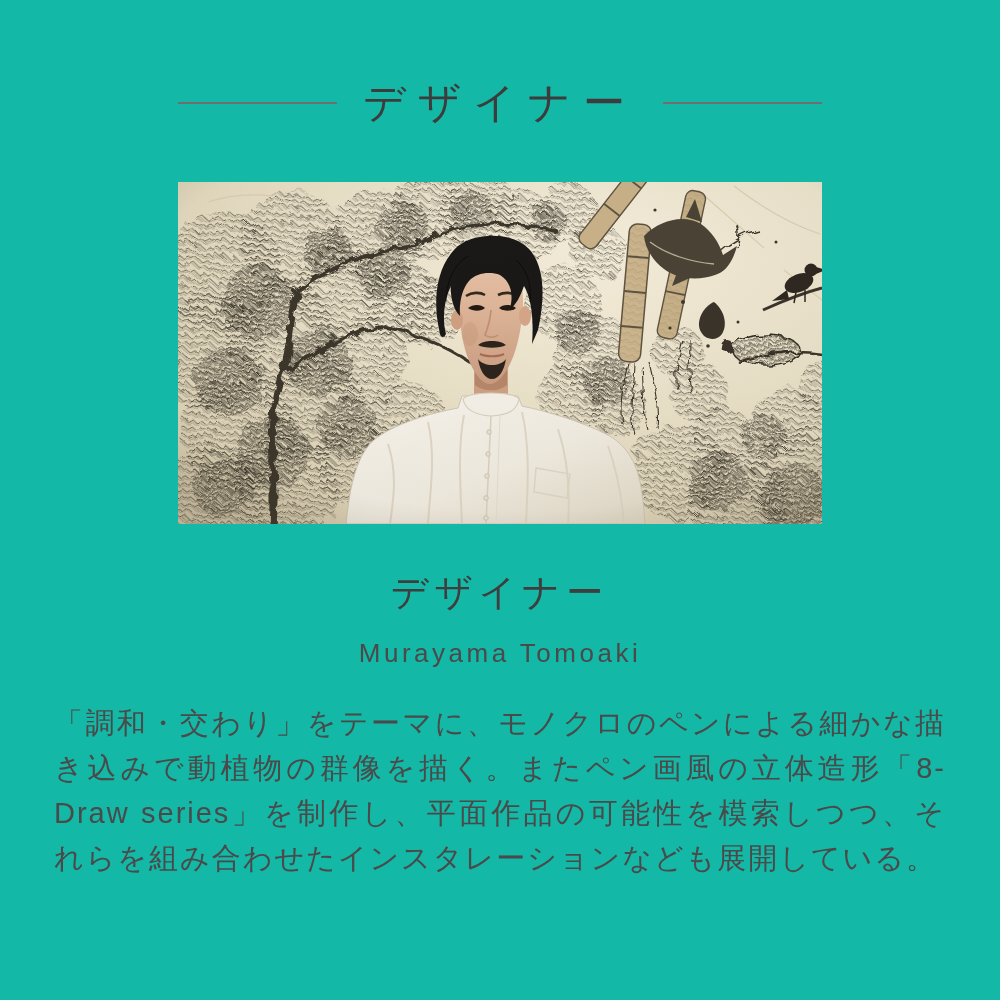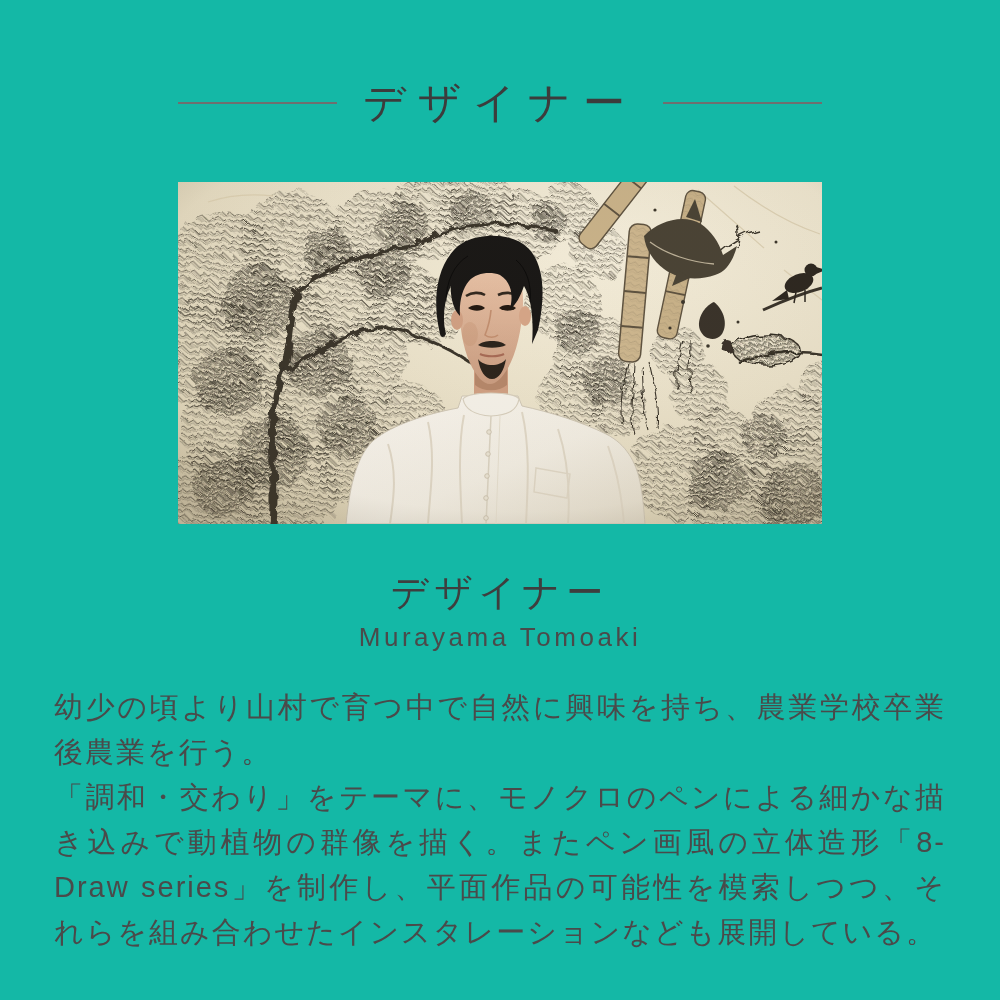--- a/index.html
+++ b/index.html
@@ -19,21 +19,21 @@
   .title{
     margin:0;font-size:42px;font-weight:500;letter-spacing:12px;
     color:#3c3c3c;white-space:nowrap;line-height:1.2;
   }
   figure.photo{margin:54px auto 0;width:644px;height:342px;display:block;}
   .name-ja{
     margin:48px 0 0;text-align:center;
     font-size:37px;font-weight:500;letter-spacing:6px;color:#3e3e3e;line-height:1.16;
   }
   .name-en{
-    margin:8px 0 0;text-align:center;
+    margin:24px 0 0;text-align:center;
     font-size:26px;font-weight:400;letter-spacing:3.5px;color:#4a4a4a;line-height:1.15;
   }
   .bio{
     margin:32px 54px 0;
     font-size:29px;line-height:45px;letter-spacing:2px;
     color:#4a4a4a;text-align:justify;text-justify:inter-ideograph;
   }
   .bio p{margin:0;}
 </style>
 </head>
@@ -272,17 +272,16 @@
       </g>
 
       <rect width="644" height="342" fill="url(#vign)"></rect>
     </svg>
   </figure>
 
   <h2 class="name-ja">デザイナー</h2>
   <p class="name-en">Murayama Tomoaki</p>
 
   <div class="bio">
-    <p>幼少の頃より山村で育つ中で自然に興味を持ち、農業学校卒業後農業を行う。</p>
     <p>「調和・交わり」をテーマに、モノクロのペンによる細かな描き込みで動植物の群像を描く。またペン画風の立体造形「8-Draw series」を制作し、平面作品の可能性を模索しつつ、それらを組み合わせたインスタレーションなども展開している。</p>
   </div>
 
 </div>
 
 </body></html>

